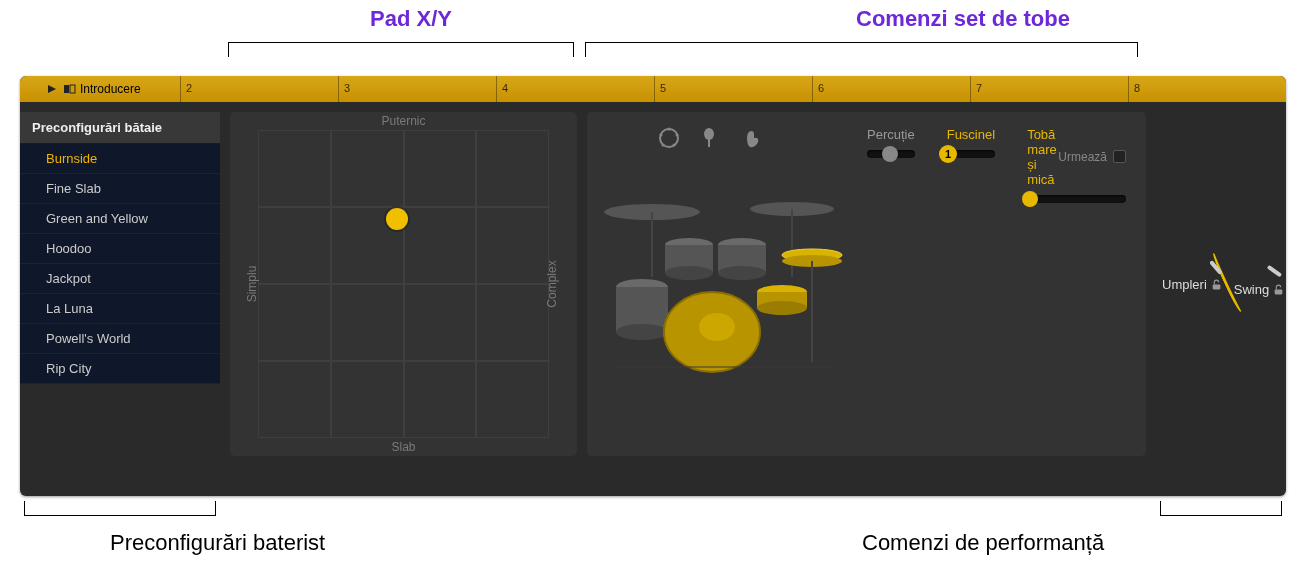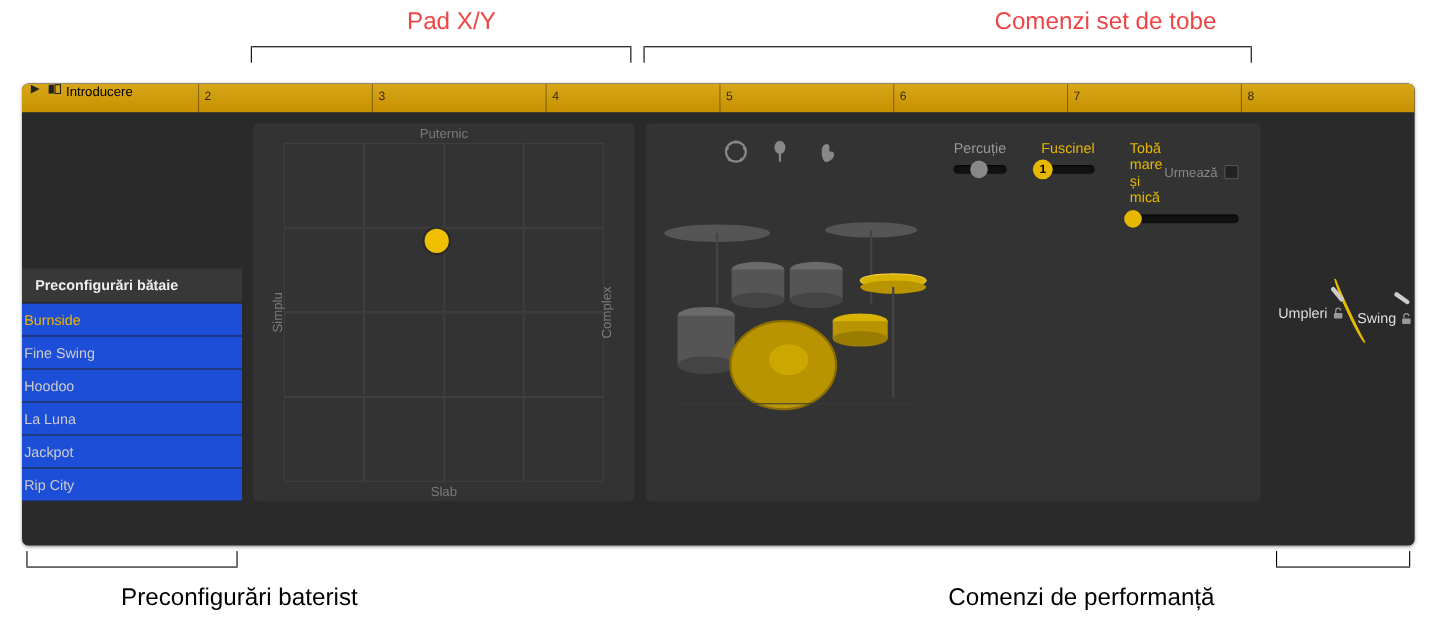--- a/index.html
+++ b/index.html
@@ -11,25 +11,25 @@
     position: relative;
     font-size: 13px;
     color: #aaa;
   }
 
   
   .top-anno {
     position: absolute;
     top: 6px;
     font-size: 22px;
-    color: #ef4444;
-    font-weight: 400;
+    color: #6d28d9;
+    font-weight: 700;
   }
   .top-anno-1 { left: 370px; }
-  .top-anno-2 { left: 904px; }
+  .top-anno-2 { left: 856px; }
 
   
   .bracket {
     position: absolute;
     border-top: 1px solid #000;
     height: 14px;
   }
   .bracket::before, .bracket::after {
     content: '';
     position: absolute;
@@ -83,21 +83,23 @@
   }
 
   
   .ruler {
     height: 26px;
     background: linear-gradient(#d7a719, #c79100);
     position: relative;
     color: #000;
     font-size: 11px;
     display: flex;
+    align-items: center;
     overflow: hidden;
+    padding-left: 20px;
   }
   .ruler-icon {
     width: 12px;
     height: 10px;
     margin-left: 6px;
     display: inline-flex;
     align-items: center;
     justify-content: center;
   }
   .ruler .region-label {
@@ -126,37 +128,36 @@
     gap: 10px;
     padding: 10px 10px 40px 0;
   }
 
   
   .presets {
     width: 200px;
     display: flex;
     flex-direction: column;
     padding-top: 0;
-    justify-content: flex-end;
   }
   .presets .header {
     background: #383838;
     color: #eee;
     font-size: 13px;
     font-weight: 600;
     padding: 8px 12px;
     border-bottom: 1px solid #1b1b1b;
   }
   .preset-item {
-    padding: 7px 2px;
+    padding: 7px 26px;
     color: #ccc;
     font-size: 13px;
     border-bottom: 1px solid #222;
     cursor: pointer;
-    background: #1d4ed8;
+    background: #0f172a;
   }
   .preset-item.selected { color: #f0b400; }
 
   
   .xy-pad {
     width: 347px;
     background: #333;
     border-radius: 5px;
     position: relative;
     color: #7a7a7a;
@@ -375,24 +376,26 @@
       <span class="tick-label" style="left:956px">7</span>
     <span class="tick" style="left:1108px"></span>
       <span class="tick-label" style="left:1114px">8</span>
   </div>
 
   <div class="panel-body">
 
     <div class="presets">
       <div class="header">Preconfigurări bătaie</div>
       <div class="preset-item selected">Burnside</div>
-      <div class="preset-item">Fine Swing</div>
+      <div class="preset-item">Fine Slab</div>
+      <div class="preset-item">Green and Yellow</div>
       <div class="preset-item">Hoodoo</div>
+      <div class="preset-item">Jackpot</div>
       <div class="preset-item">La Luna</div>
-      <div class="preset-item">Jackpot</div>
+      <div class="preset-item">Powell's World</div>
       <div class="preset-item">Rip City</div>
     </div>
 
     <div class="xy-pad">
       <div class="xy-grid">
         <div></div>
           <div></div>
           <div></div>
           <div></div>
         <div></div>

